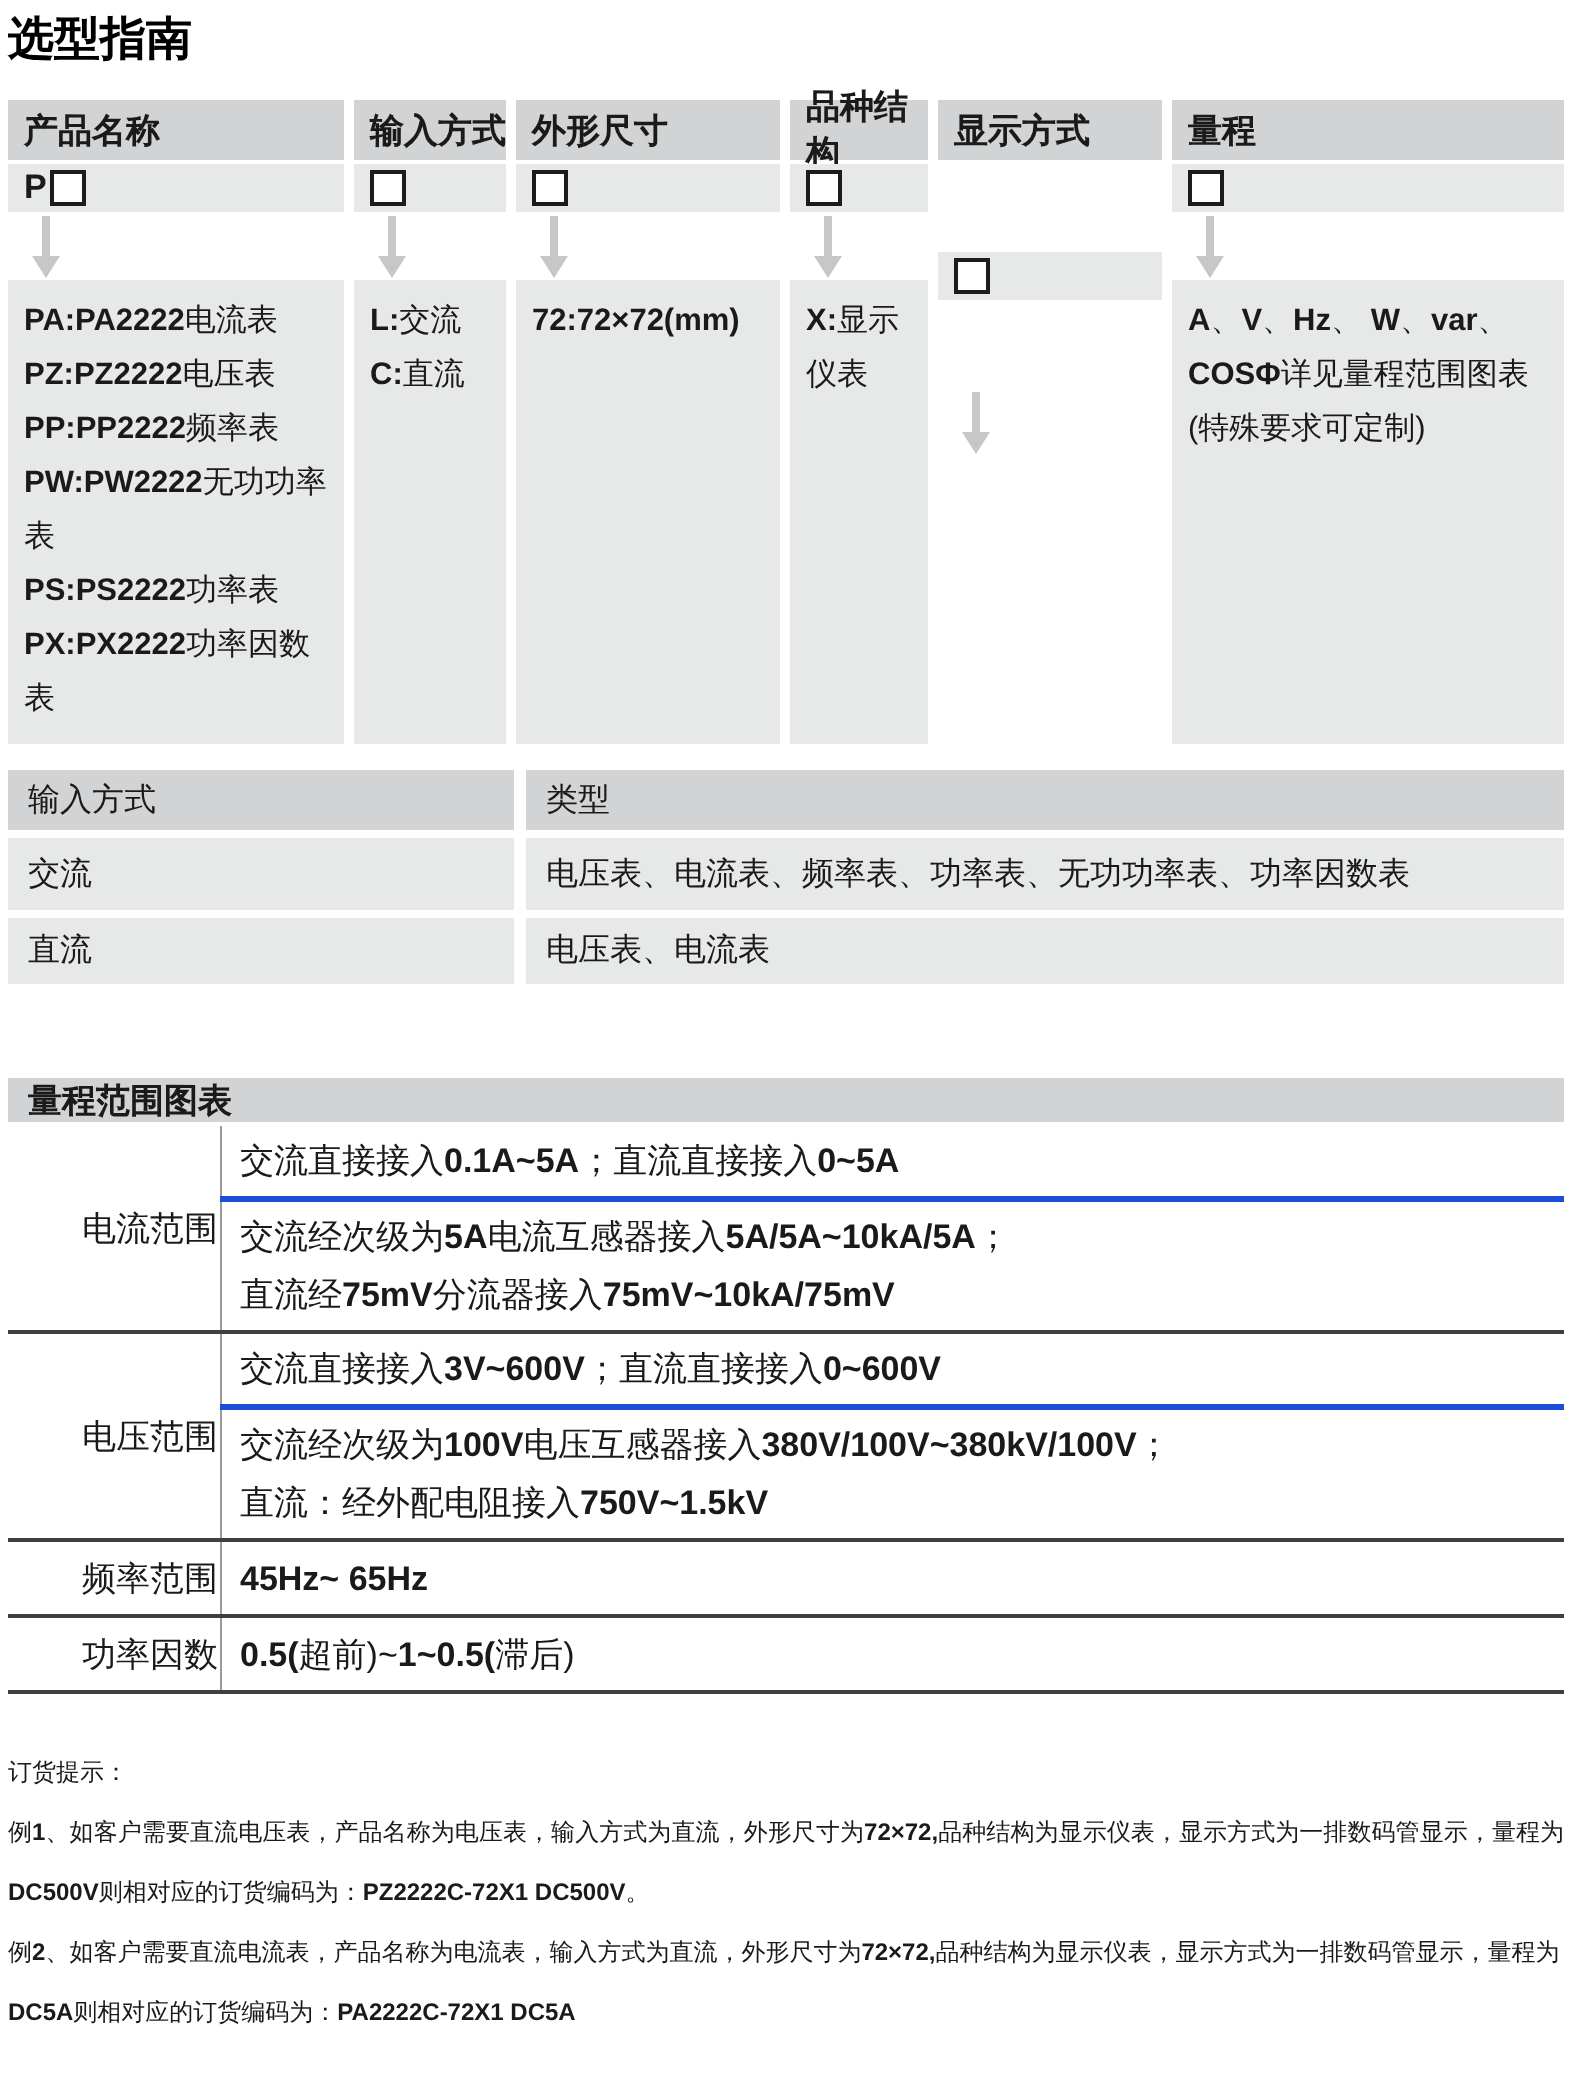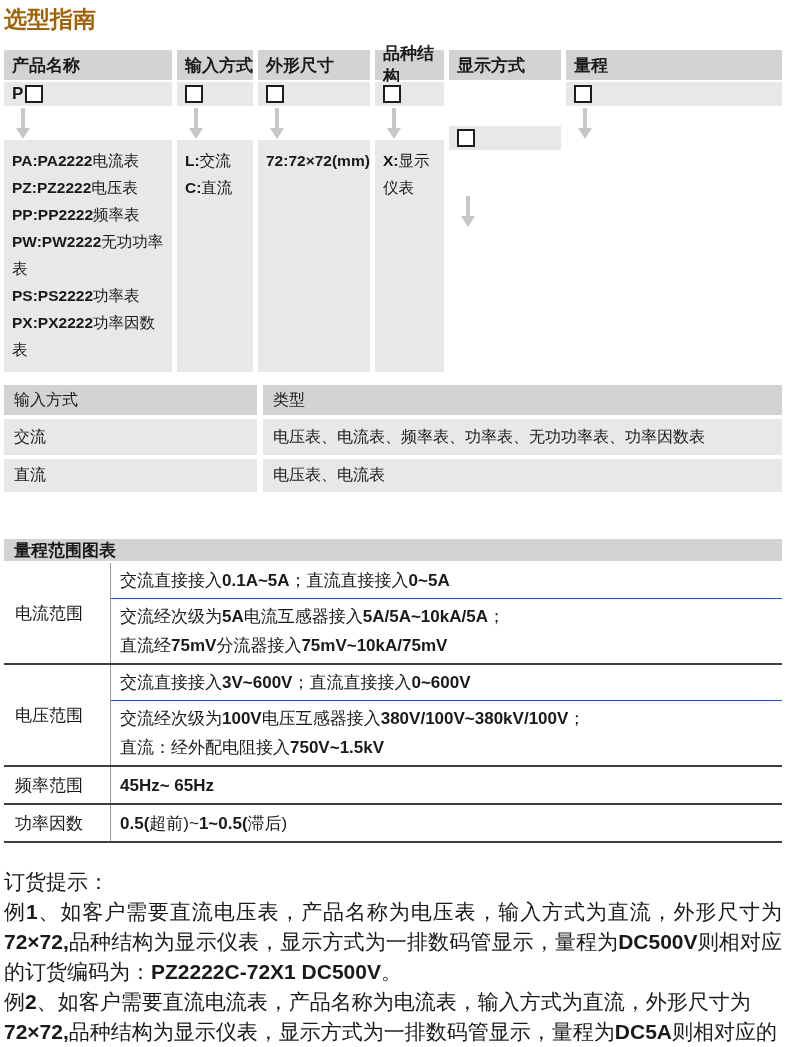--- a/index.html
+++ b/index.html
@@ -5,29 +5,29 @@
   html,body{margin:0;padding:0;}
   body{
     width:786px;height:1047px;overflow:hidden;background:#fff;
     font-family:"Liberation Sans","DejaVu Sans",sans-serif;
     color:#1a1a1a;
   }
   .page{padding:6px 4px 0 4px;}
 
   
   .title{
-    margin:0 0 17px 0;font-size:23px;line-height:27px;font-weight:bold;color:#a16207;
+    margin:0 0 17px 0;font-size:23px;line-height:27px;font-weight:bold;color:#000000;
   }
 
   
   .sel-table{display:flex;gap:5px;width:778px;border-radius:13px;}
   .sel-col{display:flex;flex-direction:column;}
   .sel-col.c1{width:168px;}
   .sel-col.c2{width:76px;}
-  .sel-col.c3{width:112px;}
+  .sel-col.c3{width:132px;}
   .sel-col.c4{width:69px;}
   .sel-col.c5{width:112px;gap:44px;}
   .sel-col.c6{flex:1;}
   .sel-h{
     height:30px;background:#d2d3d4;font-weight:bold;font-size:17px;
     display:flex;align-items:center;padding-left:8px;margin-bottom:2px;
   }
   .sel-code{
     height:24px;background:#e7e8e8;display:flex;align-items:center;
     padding-left:8px;font-size:17px;font-weight:bold;
@@ -68,30 +68,30 @@
 
   
   .range-wrap{margin-top:47px;width:778px;}
   .range-head{
     height:22px;background:#d2d3d4;font-weight:bold;font-size:17px;
     display:flex;align-items:center;padding-left:10px;margin-bottom:2px;
   }
   table.range{border-collapse:collapse;width:778px;table-layout:fixed;}
   table.range td{font-size:17px;vertical-align:middle;}
   td.lab{
-    width:94px;border-right:1px solid #9b9b9b;padding-left:11px;
+    width:94px;border-right:1px solid #9b9b9b;padding-left:11px;text-align:right;
   }
   td.val{padding:3px 6px 3px 9px;line-height:29px;white-space:pre-line;}
-  tr.subline td.val{border-bottom:1px solid #1d4ed8;}
+  tr.subline td.val{border-bottom:3px solid #1d4ed8;}
   .bend{border-bottom:2px solid #3f3f3f;}
   tr.short td{height:30px;}
 
   
   .notes{margin-top:24px;width:778px;}
-  .notes p{margin:0;font-size:21px;line-height:30px;text-align:justify;}
+  .notes p{margin:0;font-size:12px;line-height:30px;text-align:justify;}
   .notes p.last{text-align:left;}
 </style>
 </head>
 <body>
 
 <div class="page">
 
   <h1 class="title">选型指南</h1>
 
   <div class="sel-table">
@@ -176,20 +176,21 @@
       <div class="sel-h">量程</div>
       <div class="sel-code">
         <span class="cbox" style="margin-left:0;"></span>
       </div>
       <div class="sel-arrowzone">
         <span class="arrow">
             <span class="stem"></span>
             <span class="head"></span>
           </span>
       </div>
+      <div class="sel-content"><b>A</b>、<b>V</b>、<b>Hz</b>、 <b>W</b>、<b>var</b>、<b>COSΦ</b>详见量程范围图表(特殊要求可定制)</div>
     </div>
 
   </div>
 
   <div class="io-table">
     <div class="io-row io-head">
       <div class="io-c1">输入方式</div>
       <div class="io-c2">类型</div>
     </div>
     <div class="io-row io-data r1">

